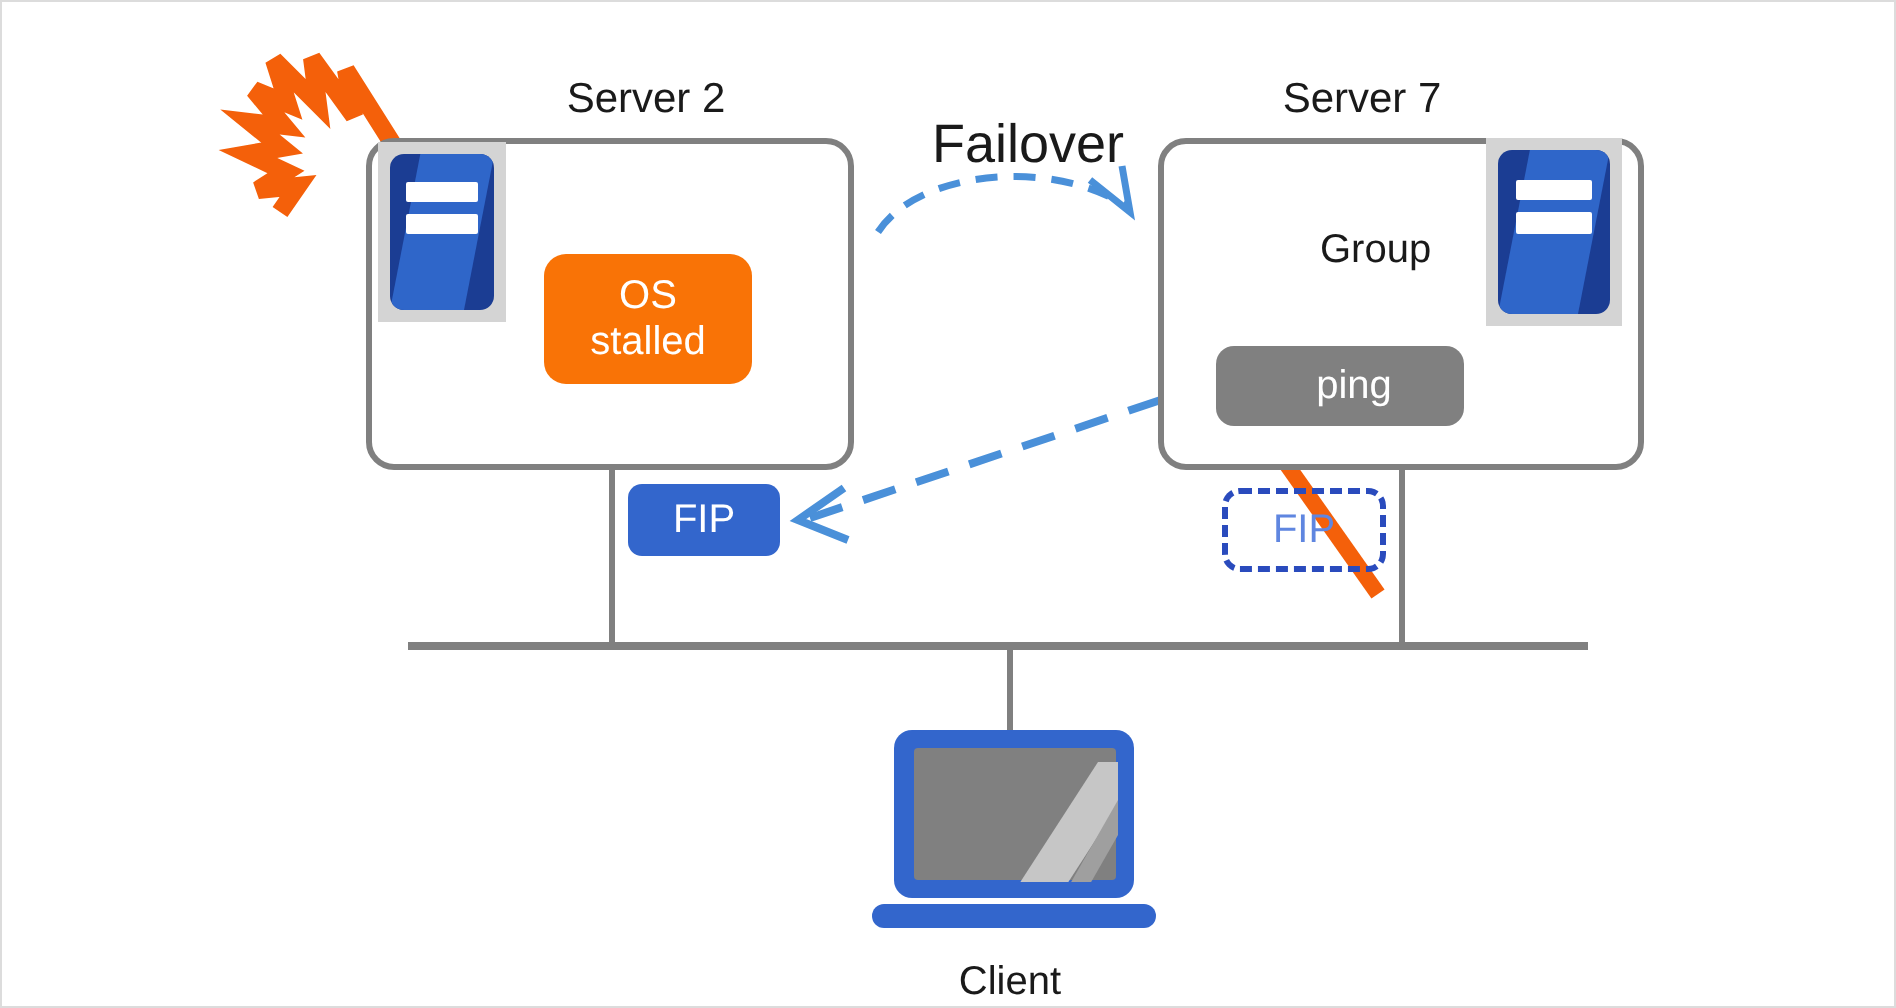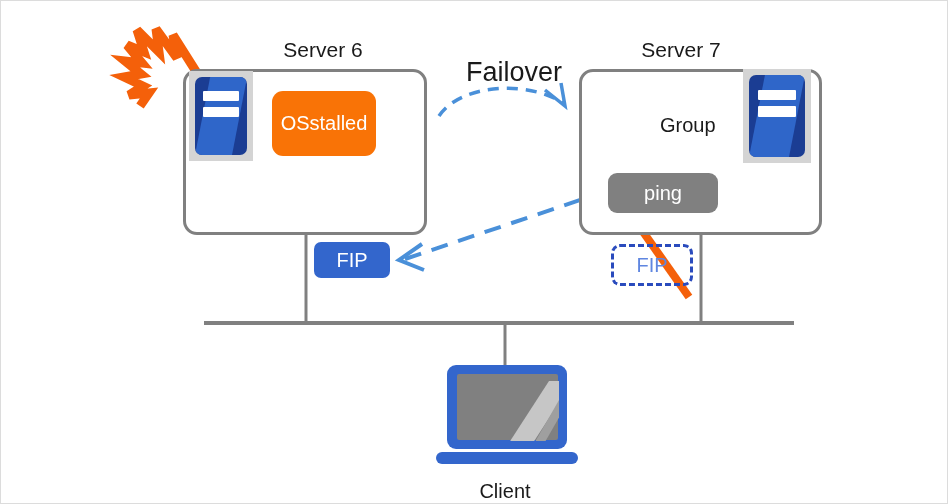--- a/index.html
+++ b/index.html
@@ -83,23 +83,24 @@
   
   .os-box {
     position: absolute;
     background: #f97306;
     border-radius: 11px;
     color: #ffffff;
     font-size: 20px;
     line-height: 1.15;
     text-align: center;
     display: flex;
-    flex-direction: row;
-    align-items: center;
-    justify-content: center;
+    flex-direction: column;
+    align-items: center;
+    justify-content: center;
+    margin-top: 36px;
   }
   
   .ping-box {
     position: absolute;
     background: #808080;
     border-radius: 9px;
     color: #ffffff;
     font-size: 20px;
     display: flex;
     align-items: center;
@@ -213,21 +214,21 @@
       <rect x="446" y="364" width="120" height="84" rx="9" fill="#3366cc"></rect>
       <rect x="456" y="373" width="101" height="66" rx="2" fill="#808080"></rect>
       <g clip-path="url(#laptop-screen-clip)">
         <path d="M 548 380 L 572 380 L 528 448 L 504 448 Z" fill="#c6c6c6"></path>
         <path d="M 562 392 L 572 392 L 540 448 L 530 448 Z" fill="#9f9f9f"></path>
       </g>
       <rect x="435" y="451" width="142" height="12" rx="6" fill="#3366cc"></rect>
     </g>
   </svg>
 
-  <div class="label srv-title" style="left:242px; top:38px; width:160px;">Server 6</div>
+  <div class="label srv-title" style="left:242px; top:38px; width:160px;">Server 2</div>
 
   <div class="server-box" style="left:182px; top:68px; width:244px; height:166px;"></div>
 
   <div class="srv-icon" style="left:188px; top:70px; width:64px; height:90px;">
     <div class="srv-icon-inner">
       <div class="srv-bar b1"></div>
       <div class="srv-bar b2"></div>
     </div>
   </div>
 
@@ -244,21 +245,21 @@
 
   <div class="srv-icon" style="left:742px; top:68px; width:68px; height:94px;">
     <div class="srv-icon-inner">
       <div class="srv-bar b1"></div>
       <div class="srv-bar b2"></div>
     </div>
   </div>
 
   <div class="group-label" style="left:659px; top:113px;">Group</div>
 
-  <div class="ping-box" style="left:607px; top:172px; width:110px; height:40px;">
+  <div class="ping-box" style="left:607px; top:172px; width:110px; height:40px;padding-left:14px;">
     <span>ping</span>
   </div>
 
   <div class="fip-active" style="left:313px; top:241px; width:76px; height:36px;">
     <span>FIP</span>
   </div>
 
   <div class="fip-inactive" style="left:610px; top:243px; width:82px; height:42px;">
     <span>FIP</span>
   </div>

